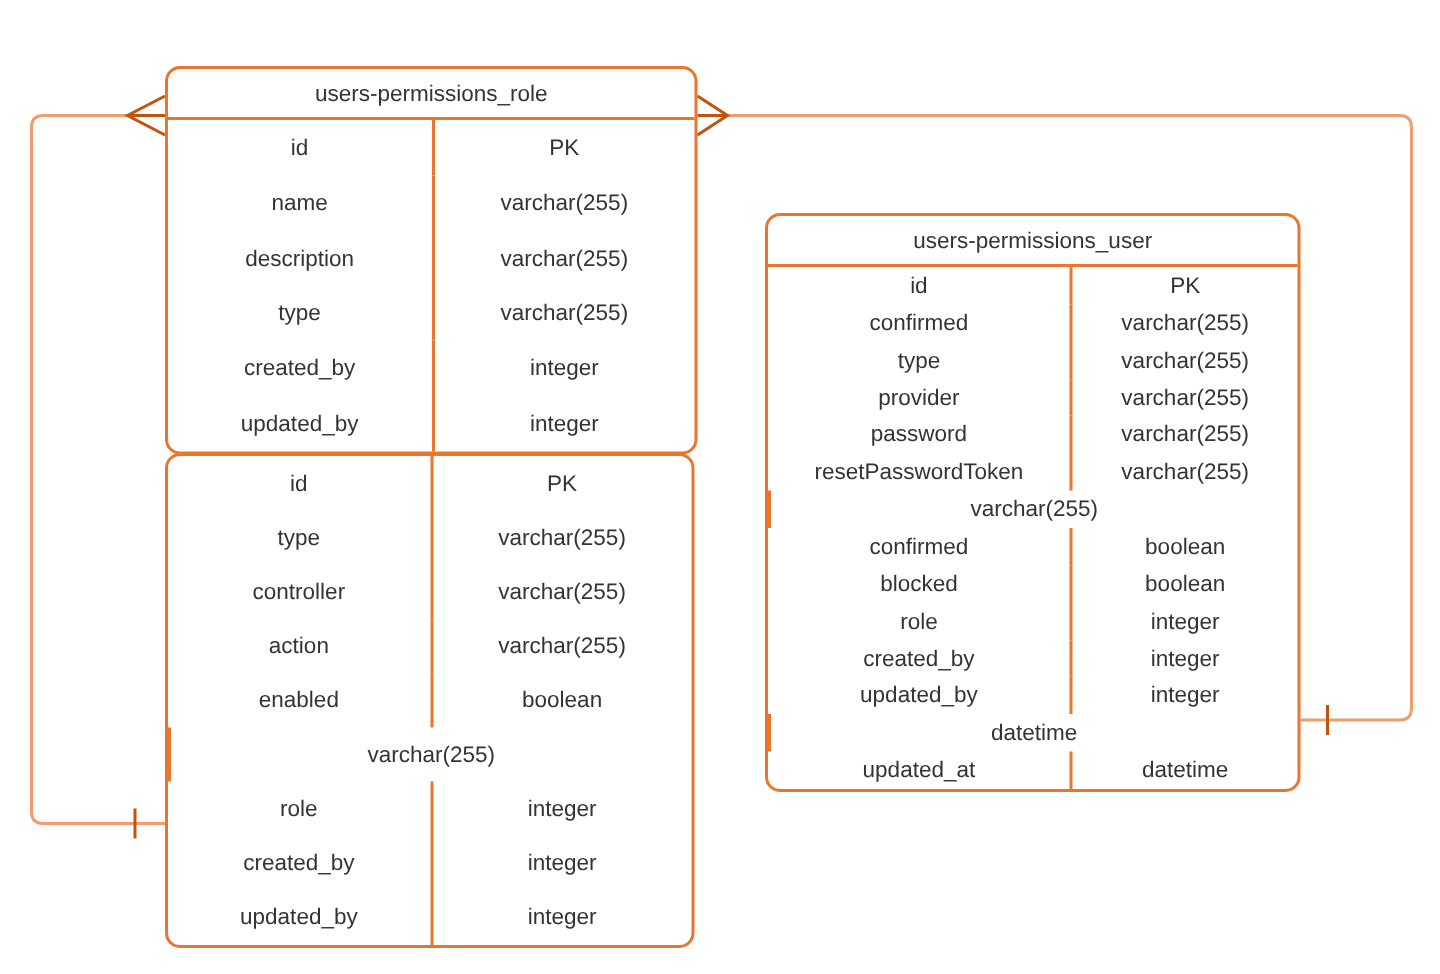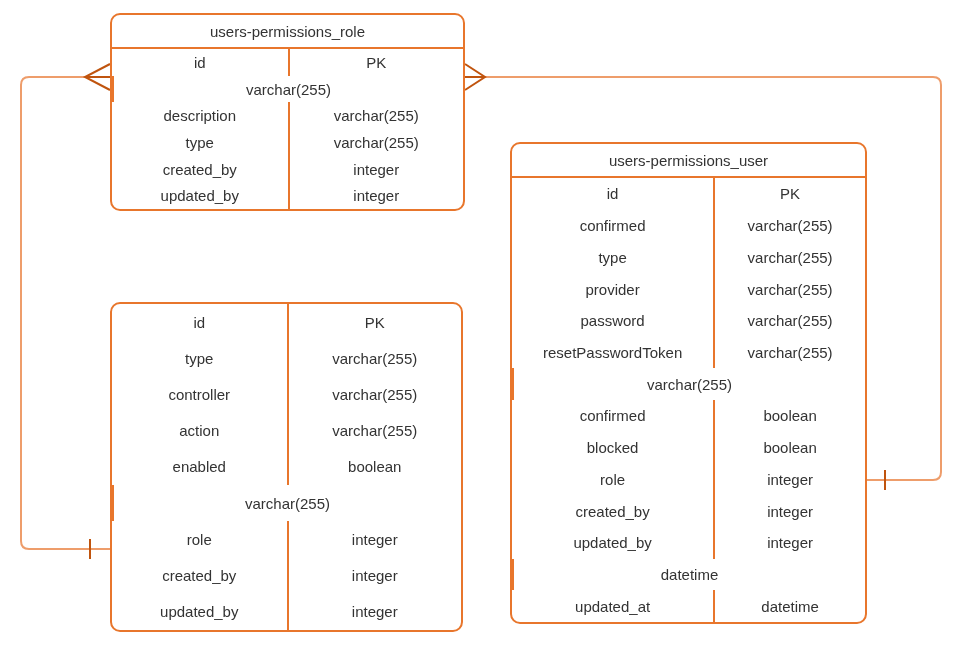--- a/index.html
+++ b/index.html
@@ -64,23 +64,23 @@
     box-sizing: border-box;
     display: flex;
     align-items: center;
     justify-content: center;
     white-space: nowrap;
     overflow: hidden;
   }
   .cell.name { width: var(--split, 50%); }
   .cell.type { flex: 1; border-left: 2px solid var(--border, #e8762c); }
 
-  #table-role       { left: 110px; top: 13px;  width: 355px; height: 198px; --split: 50%; }
+  #table-role       { left: 110px; top: 44px;  width: 355px; height: 259px; --split: 50%; }
   #table-permission { left: 110px; top: 302px; width: 353px; height: 330px; --split: 50%; }
-  #table-user       { left: 510px; top: 142px; width: 357px; height: 482px; --split: 57%; }
+  #table-user       { left: 510px; top: 142px; width: 357px; height: 386px; --split: 57%; }
 </style>
 </head>
 <body>
 
 <div class="canvas">
 
   <svg class="connectors" width="960" height="649" viewBox="0 0 960 649">
 
     <path class="conn" d="M85,77 L29,77 Q21,77 21,85 L21,541 Q21,549 29,549 L110,549" stroke="#ee9d6b"></path>
     <path class="marker" d="M110,64 L85,77 L110,90 M85,77 L110,77" stroke="#c0540e"></path>
@@ -92,20 +92,21 @@
   </svg>
 
   <div class="table" id="table-role">
     <div class="thead">users-permissions_role</div>
     <div class="tbody">
         <div class="row">
           <div class="cell name">id</div>
           <div class="cell type">PK</div>
         </div>
         <div class="row">
+          <div class="cell name">name</div>
           <div class="cell type">varchar(255)</div>
         </div>
         <div class="row">
           <div class="cell name">description</div>
           <div class="cell type">varchar(255)</div>
         </div>
         <div class="row">
           <div class="cell name">type</div>
           <div class="cell type">varchar(255)</div>
         </div>

